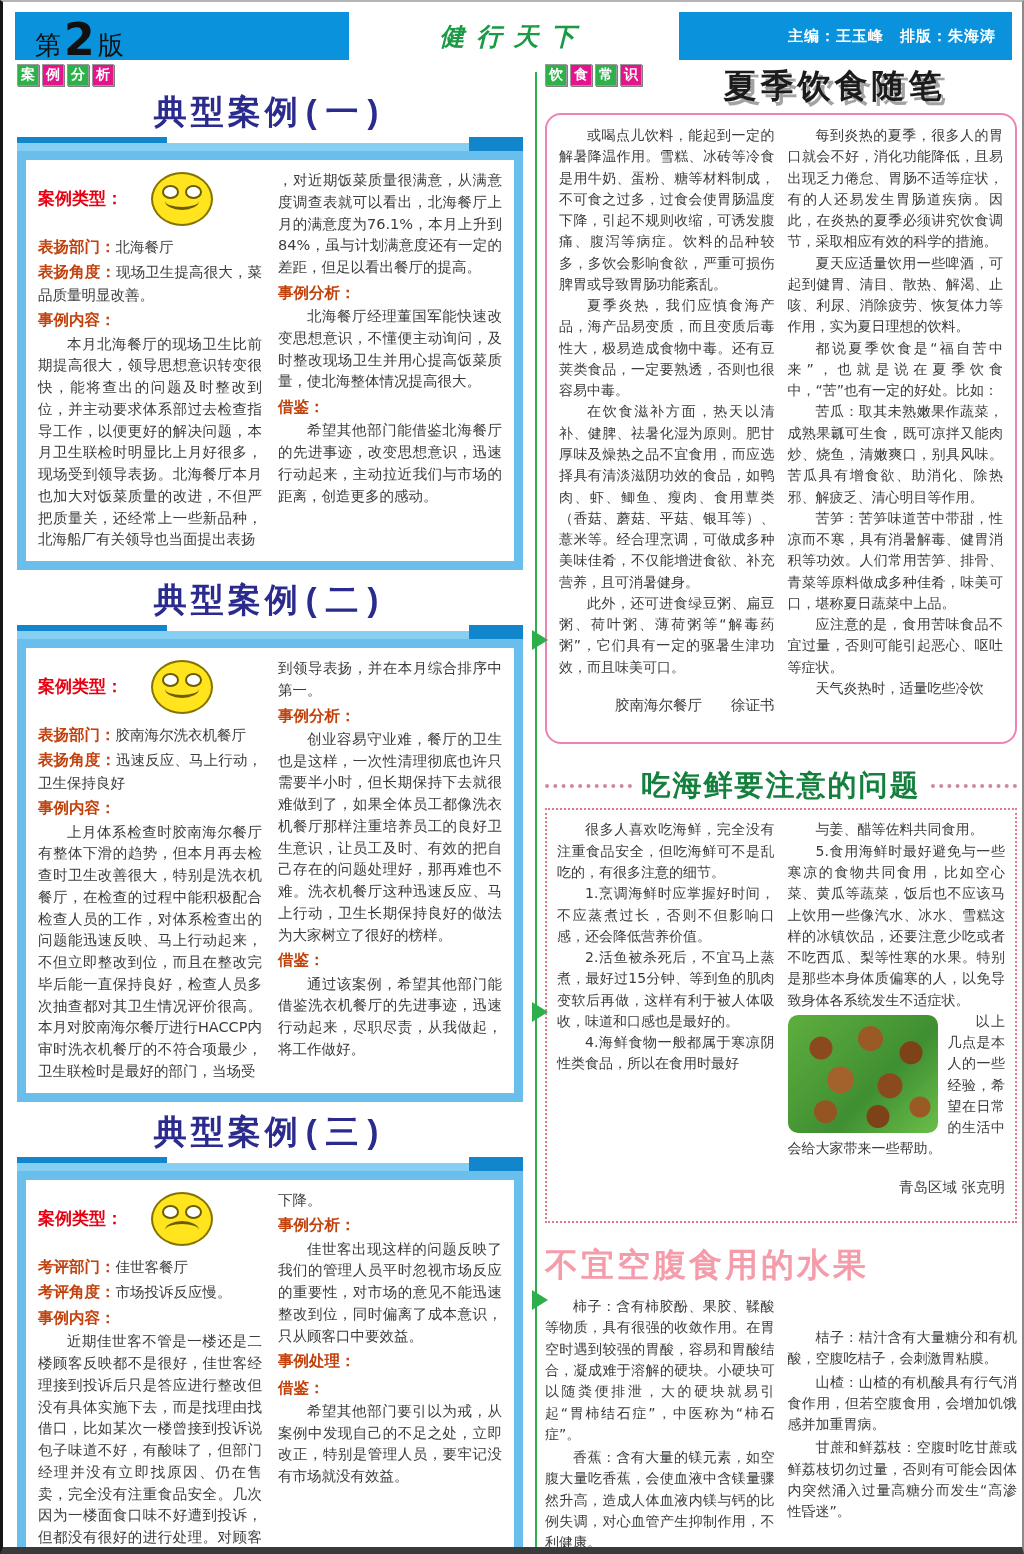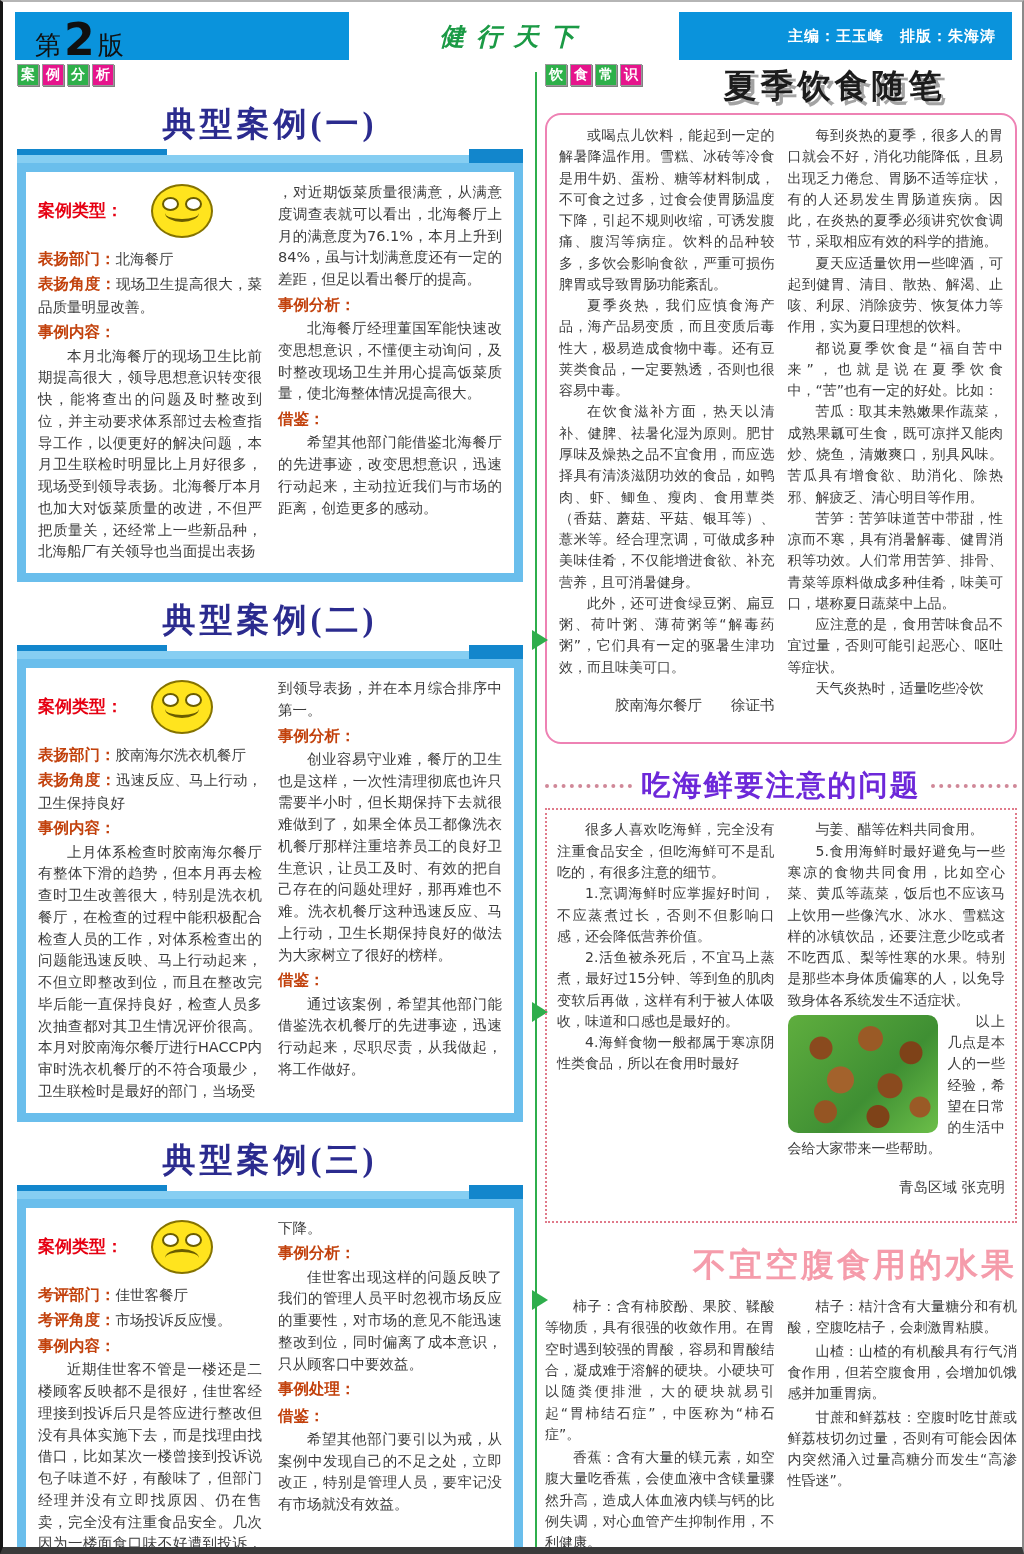--- a/index.html
+++ b/index.html
@@ -19,21 +19,21 @@
   .tag b{width:20px;height:20px;display:flex;align-items:center;justify-content:center;color:#fff;font-size:14px;
          border:1px solid #9a9a9a;box-shadow:1px 1px 0 #808080;font-weight:bold;}
   .tag b:nth-child(odd){background:#2eb04a;}
   .tag b:nth-child(even){background:#e6148c;}
   
   .col-left{position:absolute;left:14px;top:62px;width:506px;}
   .col-right{position:absolute;left:532px;top:62px;width:482px;padding-left:10px;box-sizing:border-box;}
   .greenline{position:absolute;left:0;top:8px;bottom:6px;width:2px;background:#2fae4c;}
   .gtri{position:absolute;left:-3px;width:0;height:0;border-left:16px solid #2fae4c;border-top:10px solid transparent;border-bottom:10px solid transparent;}
   
-  .case-title{font-family:Liberation Serif, serif;color:#2b2b8e;font-size:33px;font-weight:bold;text-align:center;letter-spacing:4px;margin:16px 0 2px;}
+  .case-title{font-family:Liberation Mono, monospace;color:#2b2b8e;font-size:33px;font-weight:bold;text-align:center;letter-spacing:4px;margin:4px 0 2px;}
   .case-bar{position:relative;height:14px;}
   .case-bar .mid{position:absolute;left:0;right:0;top:6px;height:8px;background:#86cef2;}
   .case-bar .l{position:absolute;left:0;top:0;width:150px;height:14px;background:#1286cc;}
   .case-bar .r{position:absolute;right:0;top:0;width:54px;height:14px;background:#1286cc;}
   .case-box{border:9px solid #6abeec;background:#fff;padding:10px 12px;display:flex;gap:16px;margin-bottom:8px;}
   .ccol{flex:1;min-width:0;font-size:14.5px;line-height:1.5;text-align:justify;}
   .type-row{display:flex;align-items:center;gap:28px;margin:2px 0 10px;}
   .red-lbl{color:#e60012;font-weight:bold;font-size:17px;}
   .face{width:58px;height:50px;background:#ffe41e;border:2px solid #857300;border-radius:50%;position:relative;flex:none;}
   .face i{position:absolute;width:13px;height:10px;background:#fff;border:2px solid #6a5c00;border-radius:50%;top:11px;}
@@ -45,36 +45,36 @@
   .lbl{display:block;margin:3px 0 1px;}
   .p{margin:0;text-indent:2em;}
   .cont{margin:0;}
   
   .right-head{display:flex;align-items:flex-start;gap:10px;}
   .sum-title{flex:1;text-align:center;font-size:33px;font-weight:bold;color:#1c1c1c;text-shadow:4px 4px 0 #a3a3a3;letter-spacing:4px;margin-top:0;}
   .sum-box{border:2px solid #ee82b4;border-radius:16px;padding:10px 12px 12px;margin-top:4px;display:flex;gap:13px;}
   .rcol{flex:1;min-width:0;font-size:14px;line-height:1.52;text-align:justify;}
   .sig{text-align:right;margin-top:16px;font-size:14.5px;text-indent:0;}
   .sea{position:relative;margin-top:22px;}
-  .sea-title{display:flex;align-items:center;gap:10px;color:#6d28d9;font-size:29px;font-weight:bold;letter-spacing:2px;}
+  .sea-title{display:flex;align-items:center;gap:10px;color:#15803d;font-size:29px;font-weight:bold;letter-spacing:2px;}
   .sea-title:before,.sea-title:after{content:"";flex:1;border-top:4px dotted #d08898;}
   .sea-box{border:2px dotted #e07a8a;padding:9px 10px;display:flex;gap:13px;margin-top:2px;}
   .photo{float:left;width:150px;height:118px;border-radius:10px;margin:4px 10px 2px 0;
          background:
            radial-gradient(circle at 22% 28%, #8a4a1e 0 11px, rgba(0,0,0,0) 12px),
            radial-gradient(circle at 55% 20%, #9a5a26 0 12px, rgba(0,0,0,0) 13px),
            radial-gradient(circle at 82% 32%, #7e4218 0 11px, rgba(0,0,0,0) 12px),
            radial-gradient(circle at 35% 55%, #a3622c 0 13px, rgba(0,0,0,0) 14px),
            radial-gradient(circle at 68% 60%, #8a4a1e 0 12px, rgba(0,0,0,0) 13px),
            radial-gradient(circle at 25% 82%, #955523 0 11px, rgba(0,0,0,0) 12px),
            radial-gradient(circle at 60% 86%, #7e4218 0 11px, rgba(0,0,0,0) 12px),
            radial-gradient(circle at 88% 78%, #9a5a26 0 10px, rgba(0,0,0,0) 11px),
            linear-gradient(135deg,#5fae3e,#3f8f33 60%,#6cbf49);}
-  .fru-title{color:#f59cab;font-size:33px;font-weight:bold;text-align:right;letter-spacing:3px;margin:20px 0 8px;}
-  .cols2{display:flex;gap:13px;}
+  .fru-title{color:#f59cab;font-size:33px;font-weight:bold;text-align:left;letter-spacing:3px;margin:20px 0 8px;}
+  .cols2{display:flex;gap:13px;align-items:center;}
   .np{margin:0 0 2px;text-indent:2em;}
 </style>
 </head>
 <body>
 
 <div class="page">
 
   <div class="banner">
     <div class="edition">
       <span>第</span>

